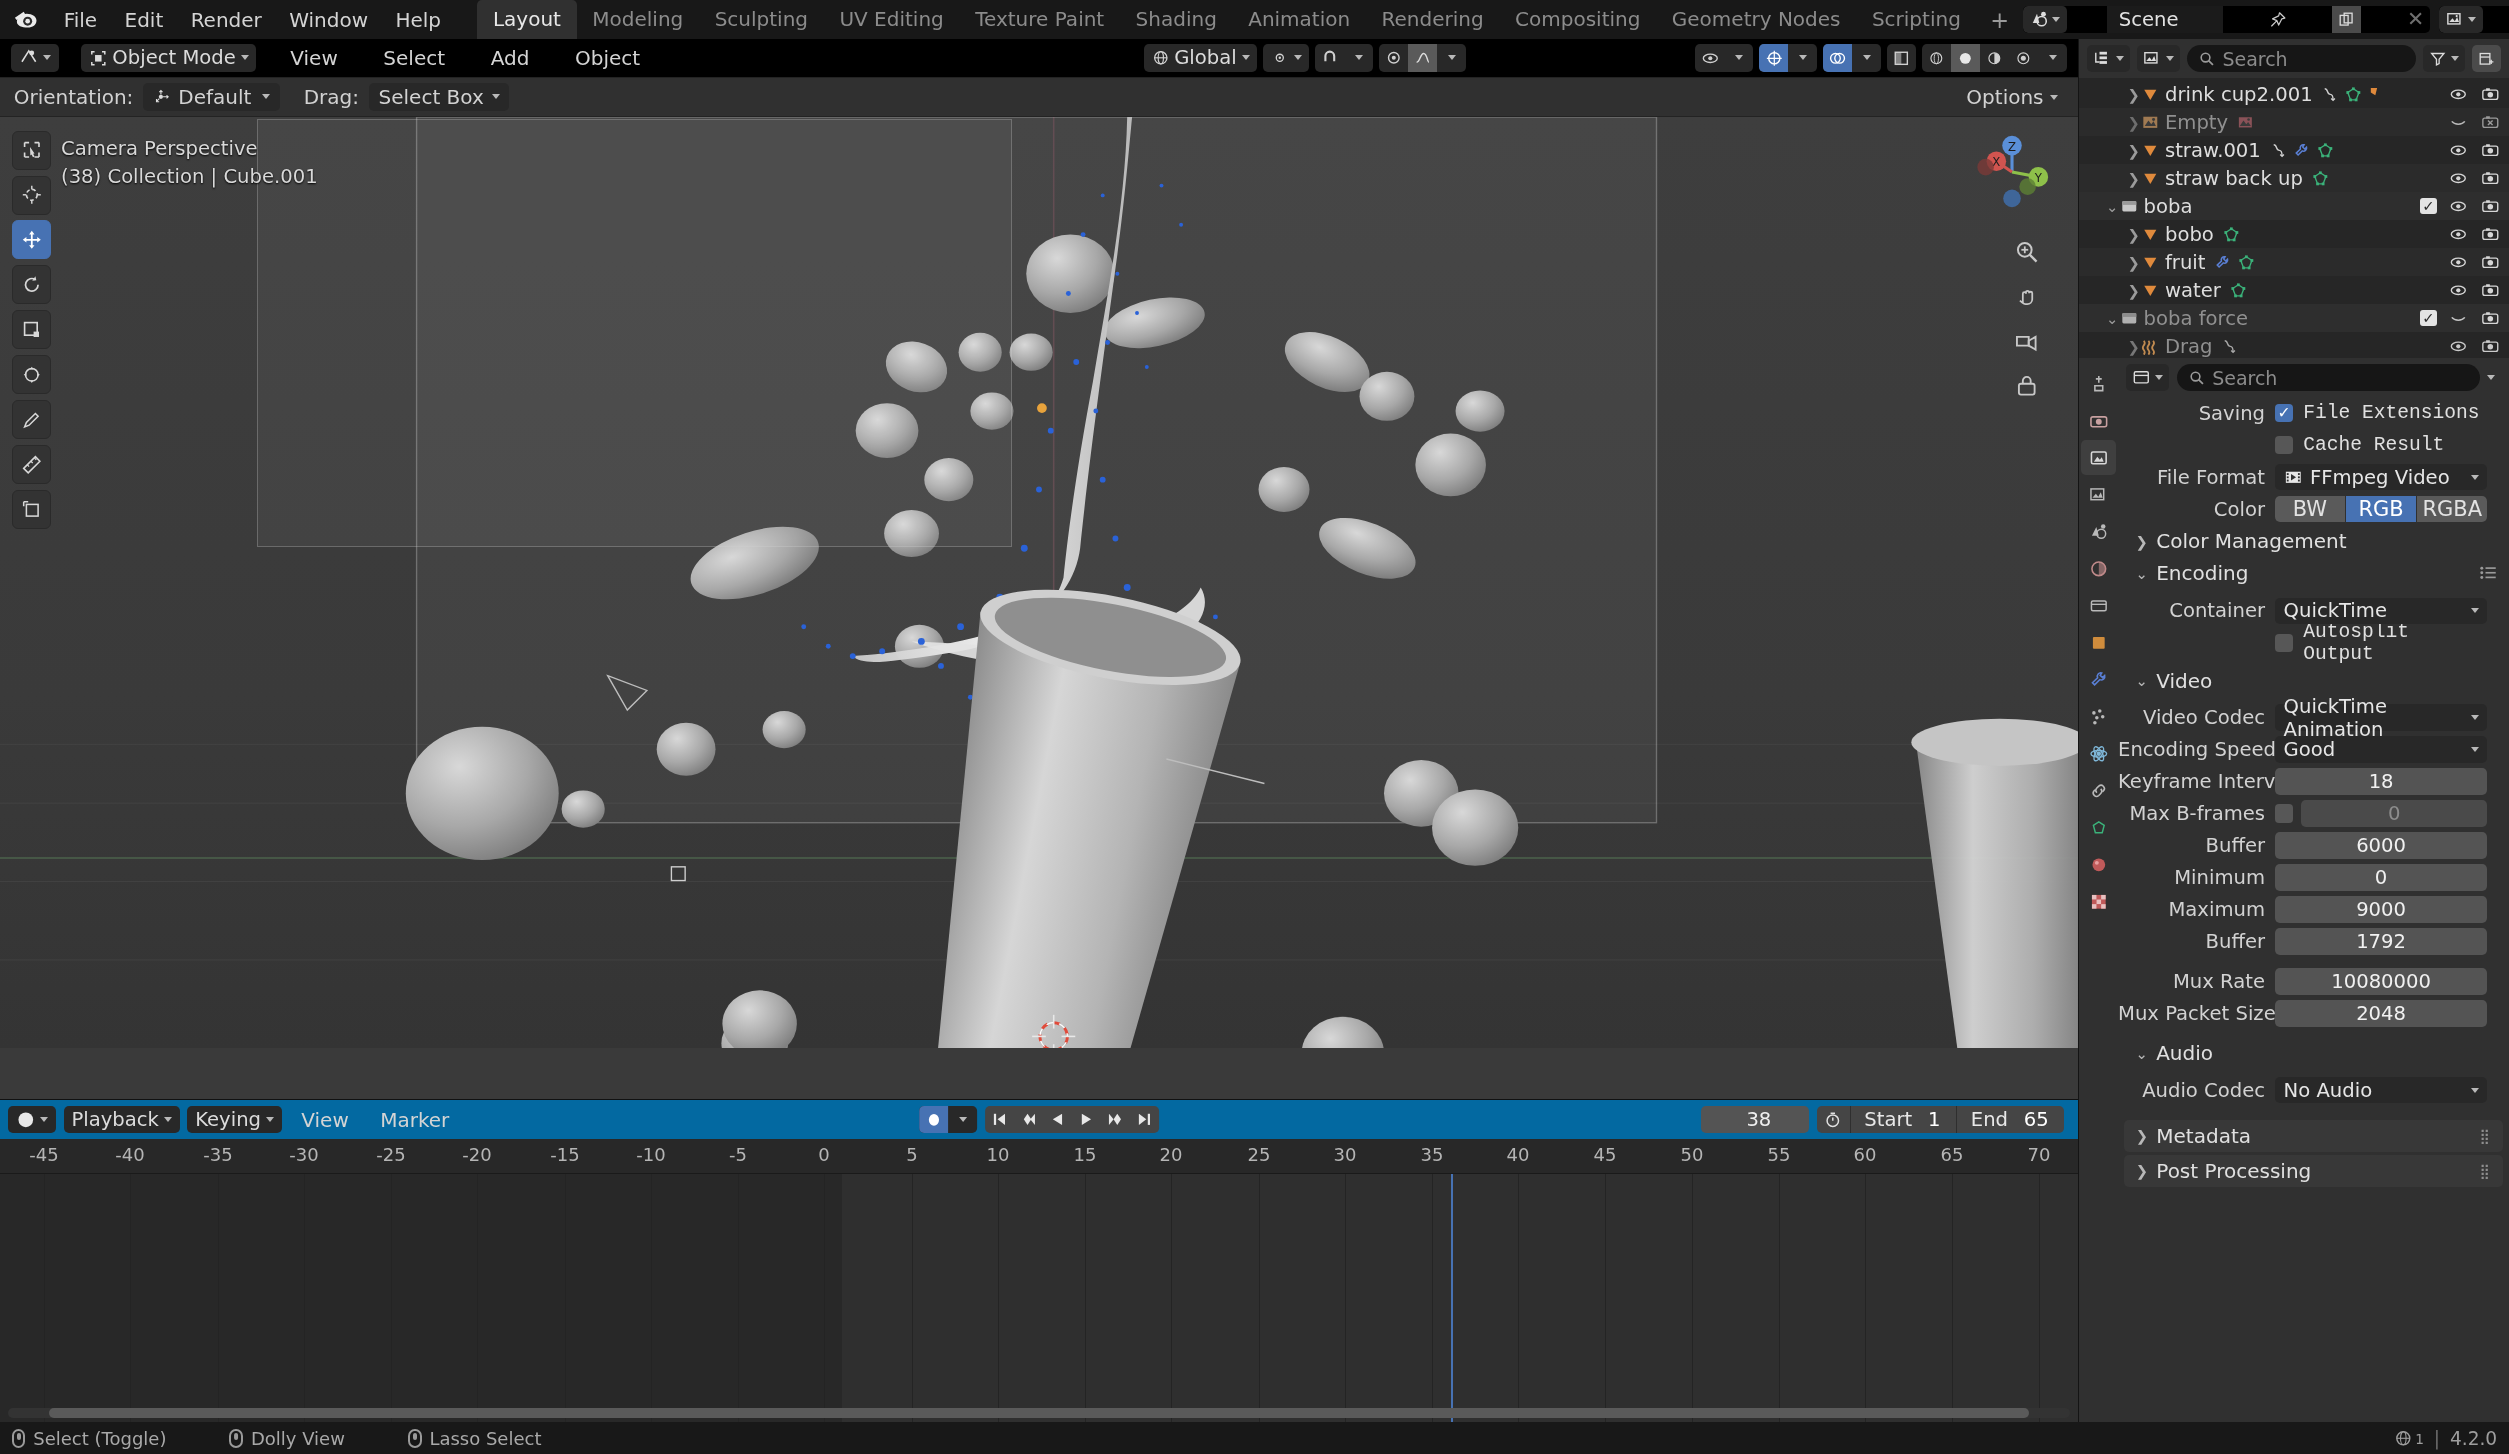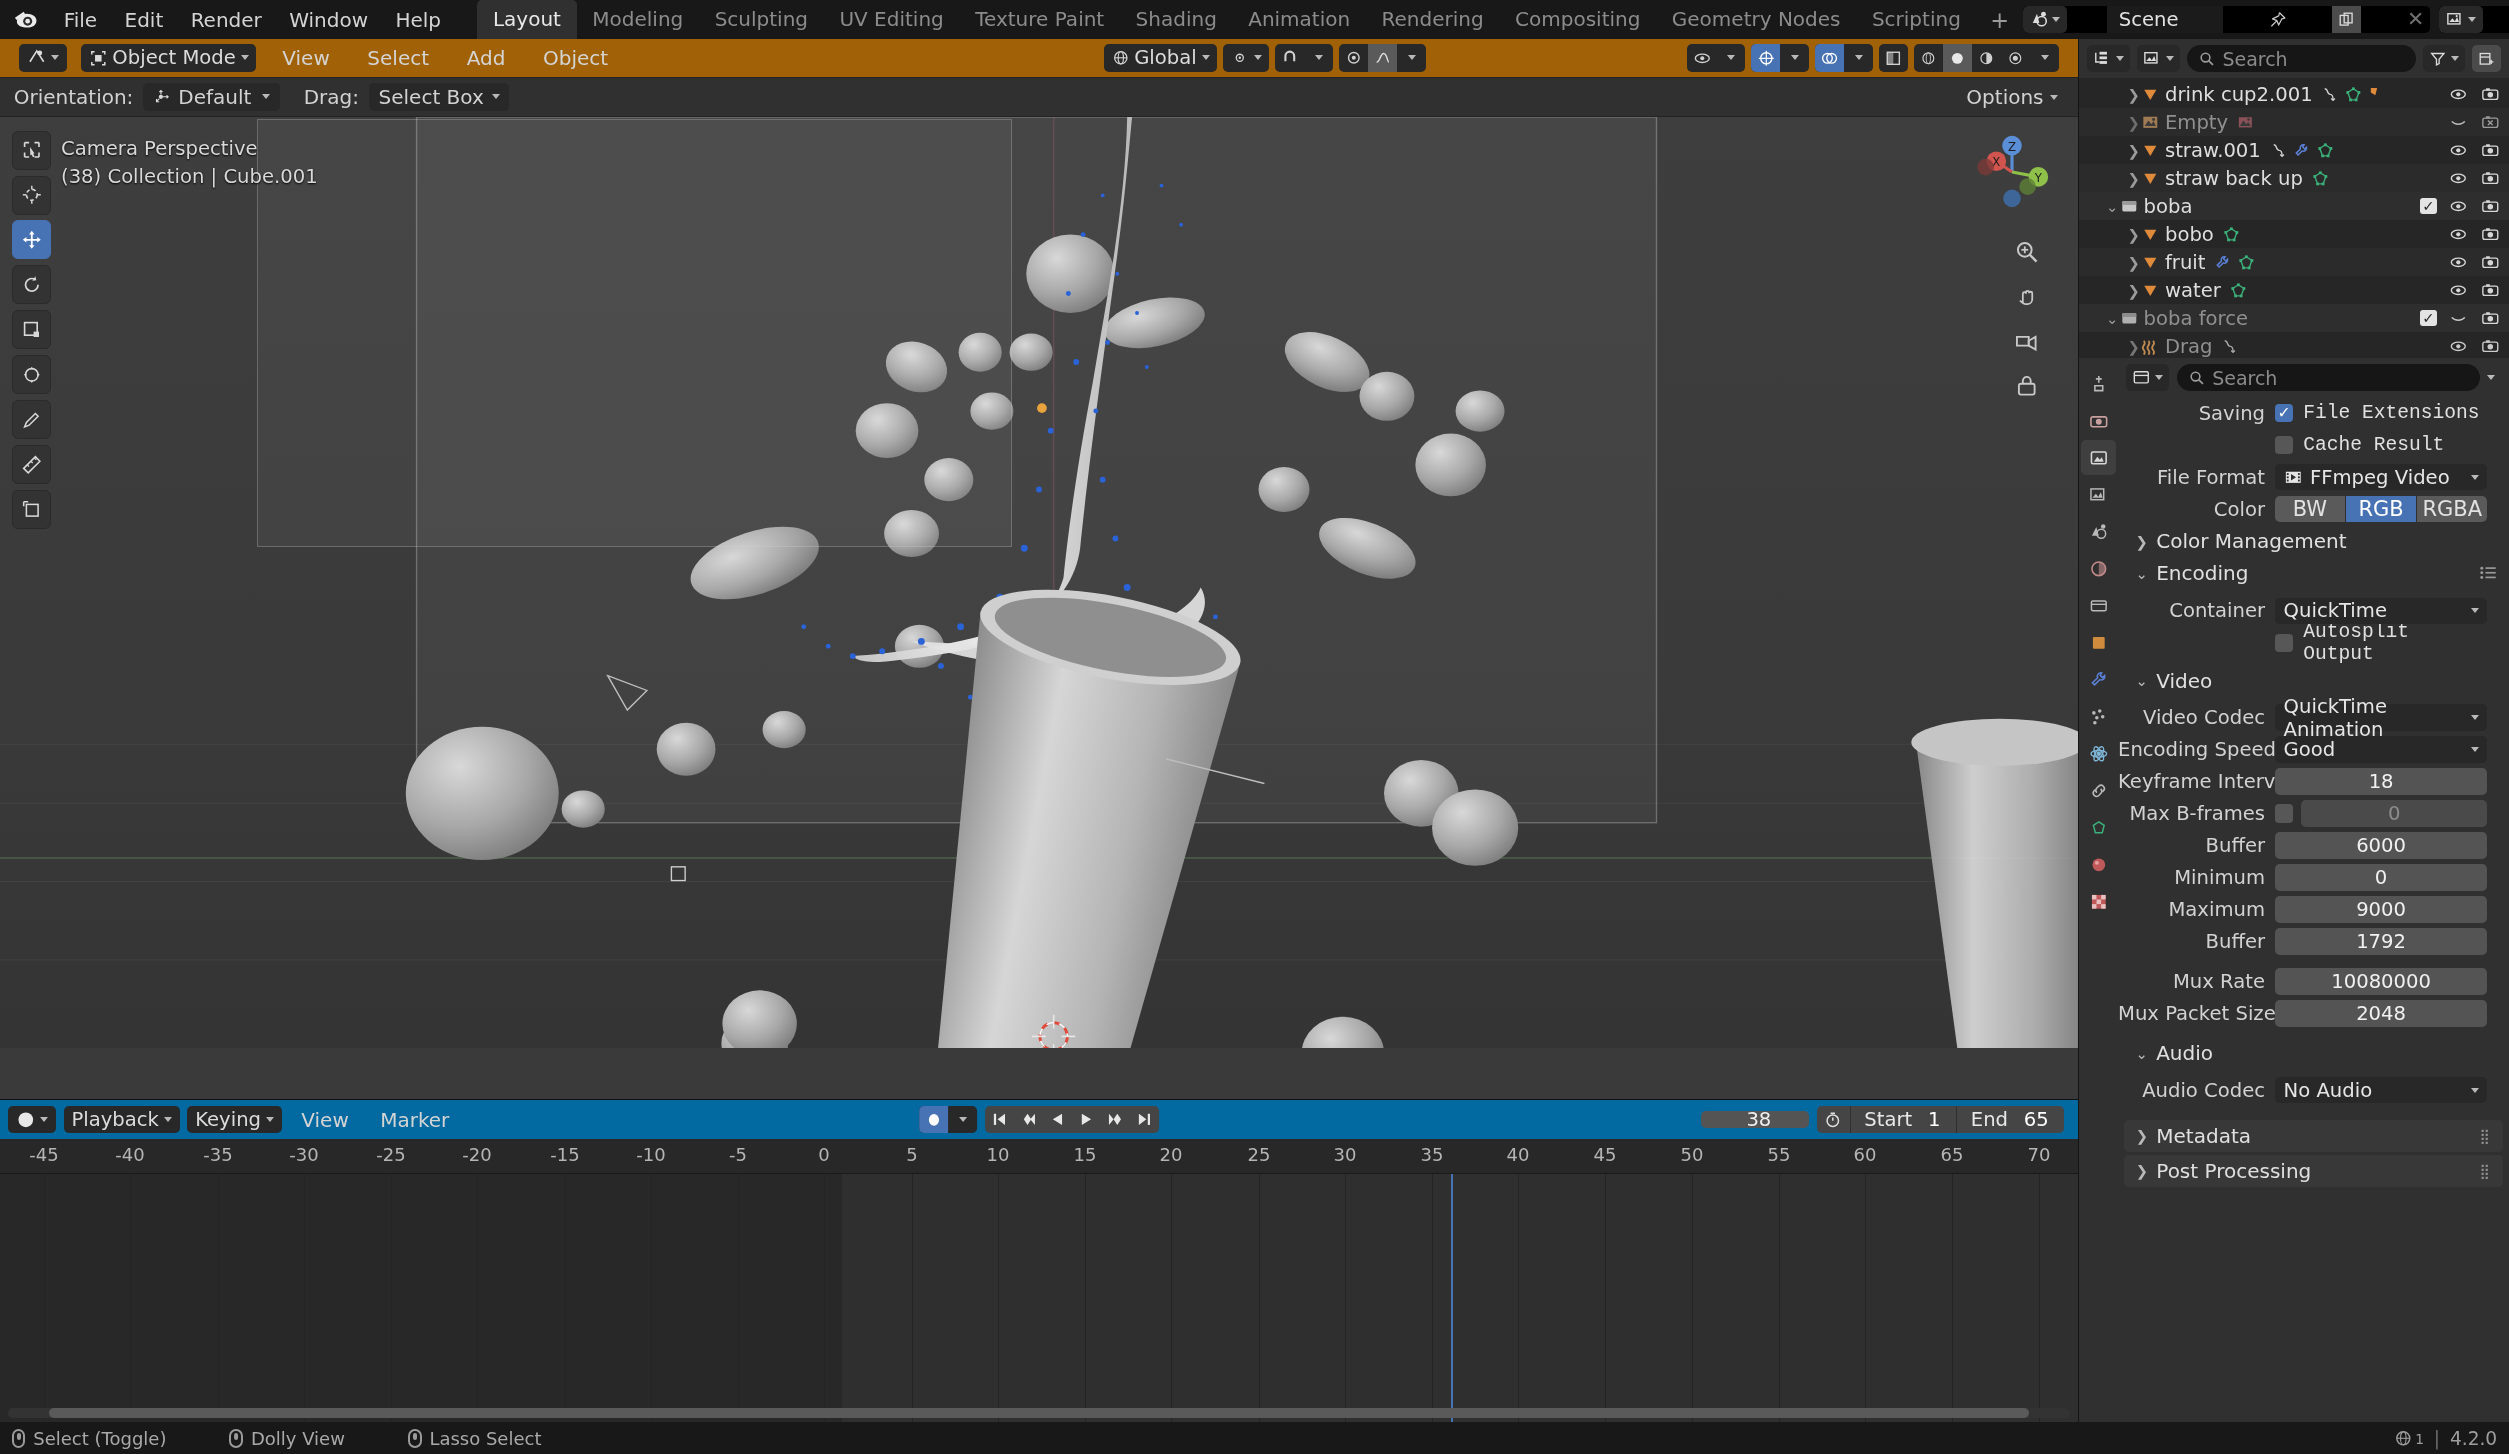--- a/index.html
+++ b/index.html
@@ -46,21 +46,21 @@
   .tb-btn.sel{background:#4b4b4b;}
   .tb-btn.dim{color:#6f6f6f;}
 
   
   .main{ flex:1; display:flex; min-height:0; }
   .left-col{ flex:1; display:flex; flex-direction:column; min-width:0;}
   .right-col{ width:431px; flex:none; display:flex; flex-direction:column; background:#1d1d1d;}
 
   
   .vp-wrap{ flex:1; display:flex; flex-direction:column; min-height:0; background:#303030;}
-  .vp-header{ height:39px; background:#a16207; display:flex; align-items:center; padding:0 19px; gap:14px; flex:none;
+  .vp-header{ height:39px; background:#000000; display:flex; align-items:center; padding:0 11px; gap:22px; flex:none;
     border-bottom:1px solid #232323;}
   .hdr-btn{ display:flex;align-items:center;gap:4.9px;background:#282828;border-radius:4.9px;height:27.4px;padding:0 7.8px;
     font-size:19.6px;color:#dcdcdc;}
   .hdr-txt{ padding:2.9px 11.8px; color:#d4d4d4; font-size:20px; border-radius:3.9px;}
   .chev{ width:0;height:0;border-left:4.9px solid transparent;border-right:4.9px solid transparent;
     border-top:5.9px solid #b9b9b9; display:inline-block;}
   .vp-header .right{ margin-left:auto; display:flex; align-items:center; gap:5.9px;}
   .seg{ display:flex; background:#282828; border-radius:4.9px; overflow:hidden; height:27.4px;}
   .seg > div{ width:29px; display:flex;align-items:center;justify-content:center;color:#cfcfcf;}
   .seg > div.on{ background:#4772b3; color:#fff;}
@@ -88,21 +88,21 @@
   .nav-btns{ position:absolute; right:35px; top:118px; display:flex; flex-direction:column; gap:11.8px; align-items:center;}
   .navb{ width:33px;height:33px;display:flex;align-items:center;justify-content:center;color:#c8c8c8;}
 
   
   .tl{ height:323px; flex:none; background:#1d1d1d; display:flex; flex-direction:column;
      border-top:1px solid #111;}
   .tl-header{ height:39px; background:#0369a1; display:flex; align-items:center; padding:0 7.8px; gap:7.8px; flex:none;}
   .tl-mid{ position:absolute; left:50%; transform:translateX(-50%); display:flex; align-items:center; gap:7.8px;}
   .play-seg{ display:flex; background:#454545; border-radius:4.9px; overflow:hidden; height:27.4px;}
   .play-seg > div{ width:29px; display:flex;align-items:center;justify-content:center; color:#e2e2e2;}
-  .num-field{ background:#545454; border-radius:4.9px; height:17px; min-width:108px; display:flex;
+  .num-field{ background:#545454; border-radius:4.9px; height:27px; min-width:108px; display:flex;
     align-items:center; justify-content:center; font-size:19.6px; color:#efefef;padding-left:8px;}
   .se-group{ display:flex; align-items:center; background:#454545; border-radius:4.9px; height:27.4px; overflow:hidden;}
   .se-group .lbl{ padding:0 11.8px 0 13.7px; font-size:19.6px; color:#e8e8e8;}
   .se-group .val{ padding:0 15.7px 0 3.9px; font-size:19.6px; color:#ffffff;}
   .se-sep{ width:1px;height:27.4px;background:#2f2f2f;}
   .tl-ruler{ height:35px; background:#282828; position:relative; flex:none; border-bottom:1px solid #1a1a1a;}
   .tick{ position:absolute; top:4.9px; font-size:18px; color:#b5b5b5; transform:translateX(-50%);}
   .tl-canvas{ flex:1; position:relative; background:#282828; overflow:hidden;}
   .tl-range{ position:absolute; top:0; bottom:0; background:#2f2f2f;}
   .tl-gl{ position:absolute; top:0; bottom:0; width:1px; background:#242424;}

